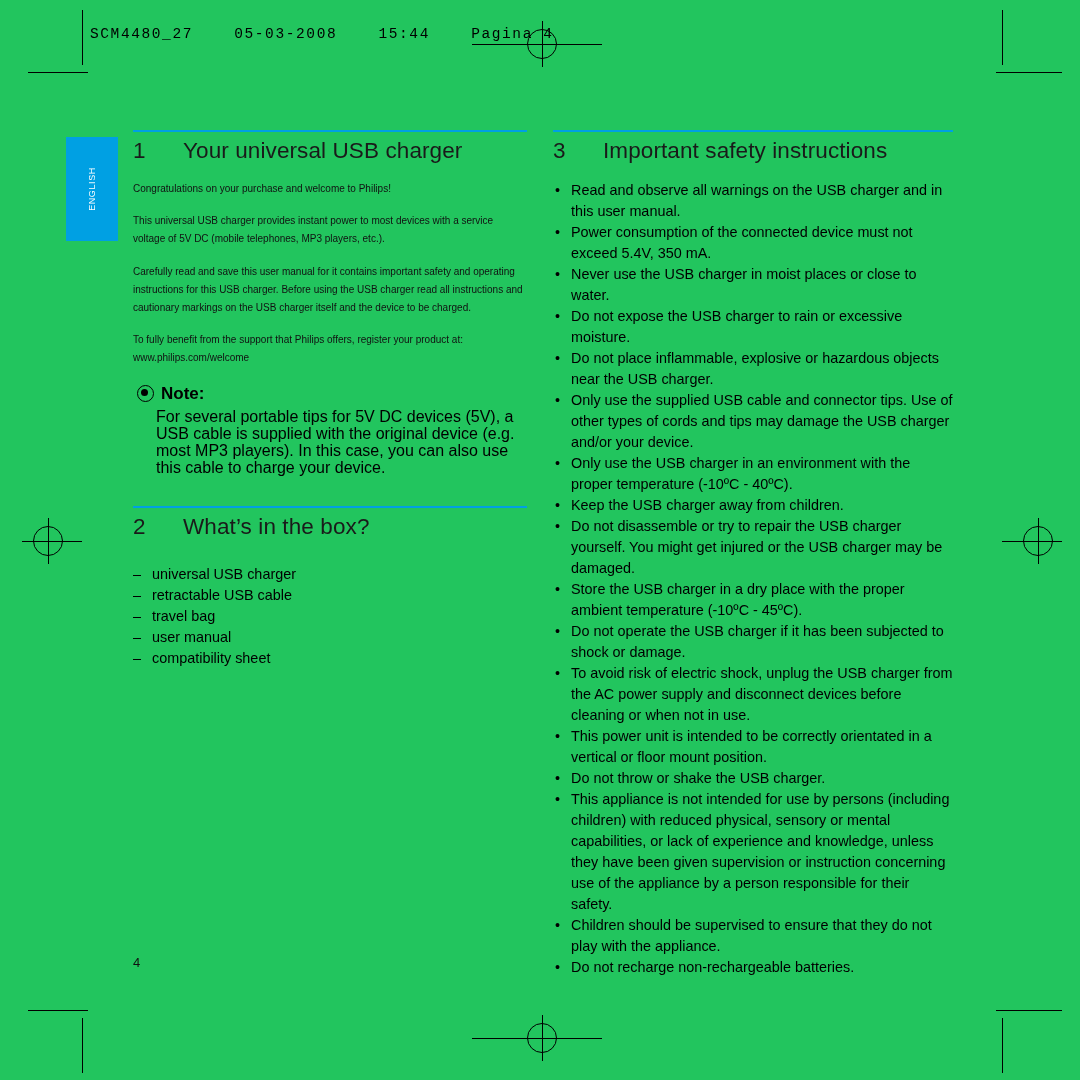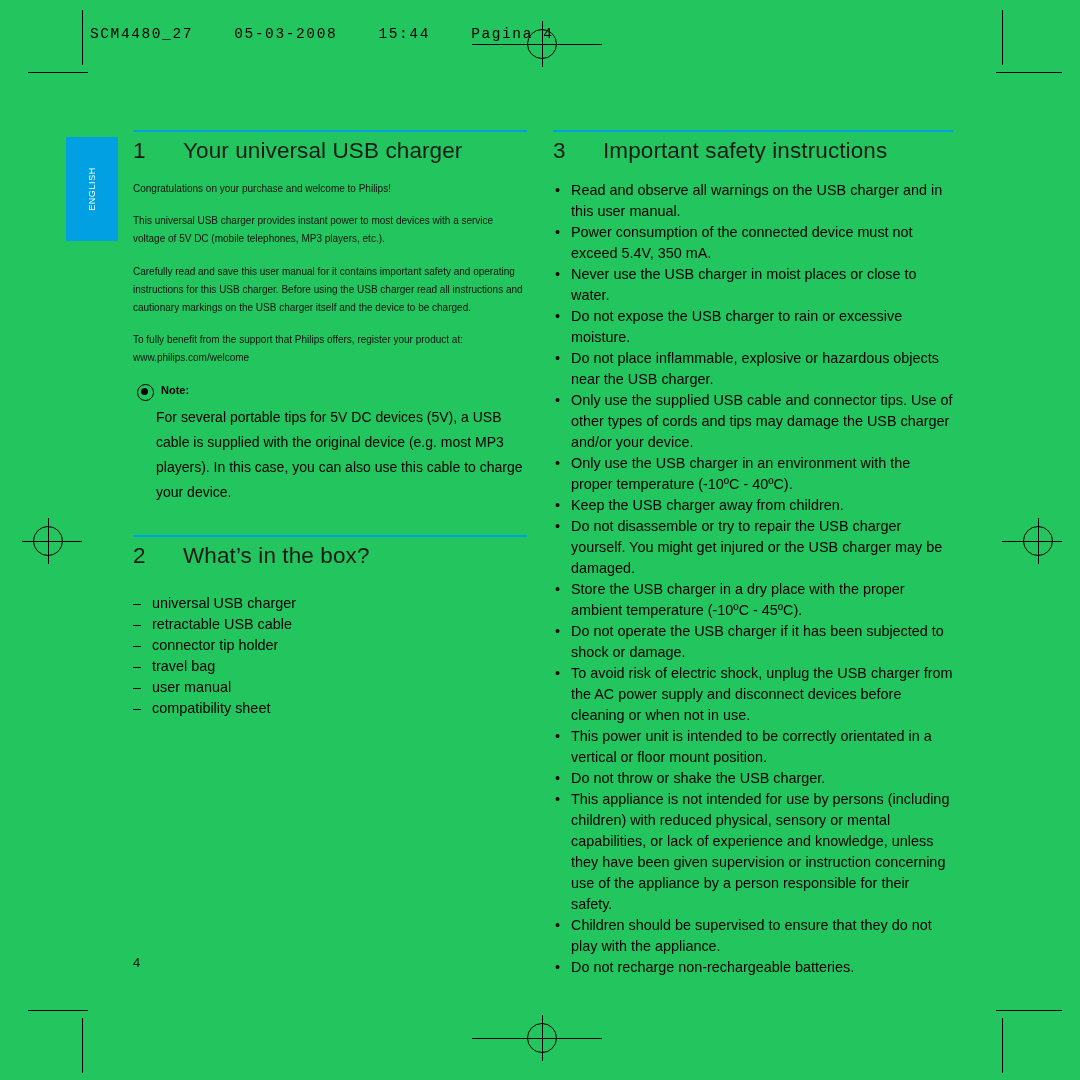--- a/index.html
+++ b/index.html
@@ -119,22 +119,23 @@
     color: #111;
   }
   p.body.tight { margin-bottom: 0; }
 
   .note-box {
     margin-top: 16px;
     margin-left: 4px;
   }
   .note-head {
     display: flex;
+    align-items: center;
     gap: 7px;
-    font-size: 11px;
+    font-size: 17px;
     font-weight: bold;
     margin-bottom: 4px;
   }
   .note-icon {
     width: 15px;
     height: 15px;
     border: 1.4px solid #000;
     border-radius: 50%;
     display: inline-block;
     position: relative;
@@ -144,22 +145,22 @@
     position: absolute;
     left: 3px;
     top: 3px;
     width: 7px;
     height: 7px;
     border-radius: 50%;
     background: #000;
   }
   .note-body {
     margin: 0 0 0 19px;
-    font-size: 14px;
-    line-height: 25px;
+    font-size: 16px;
+    line-height: 17px;
   }
 
   .section2 { margin-top: 30px; }
 
   ul.dashlist, ul.bulletlist {
     list-style: none;
     margin: 0;
     padding: 0;
   }
   ul.dashlist li, ul.bulletlist li {
@@ -251,21 +252,20 @@
       <h2 class="section">
         <span class="num">2</span>
         <span class="ttl">What’s in the box?</span>
       </h2>
 
       <div style="height:24px"></div>
 
       <ul class="dashlist">
         <li>universal USB charger</li>
         <li>retractable USB cable</li>
-        <li>connector tip holder</li>
         <li>travel bag</li>
         <li>user manual</li>
         <li>compatibility sheet</li>
       </ul>
     </div>
   </div>
 
   <div class="col col-right">
     <div class="rule"></div>
     <h2 class="section">

